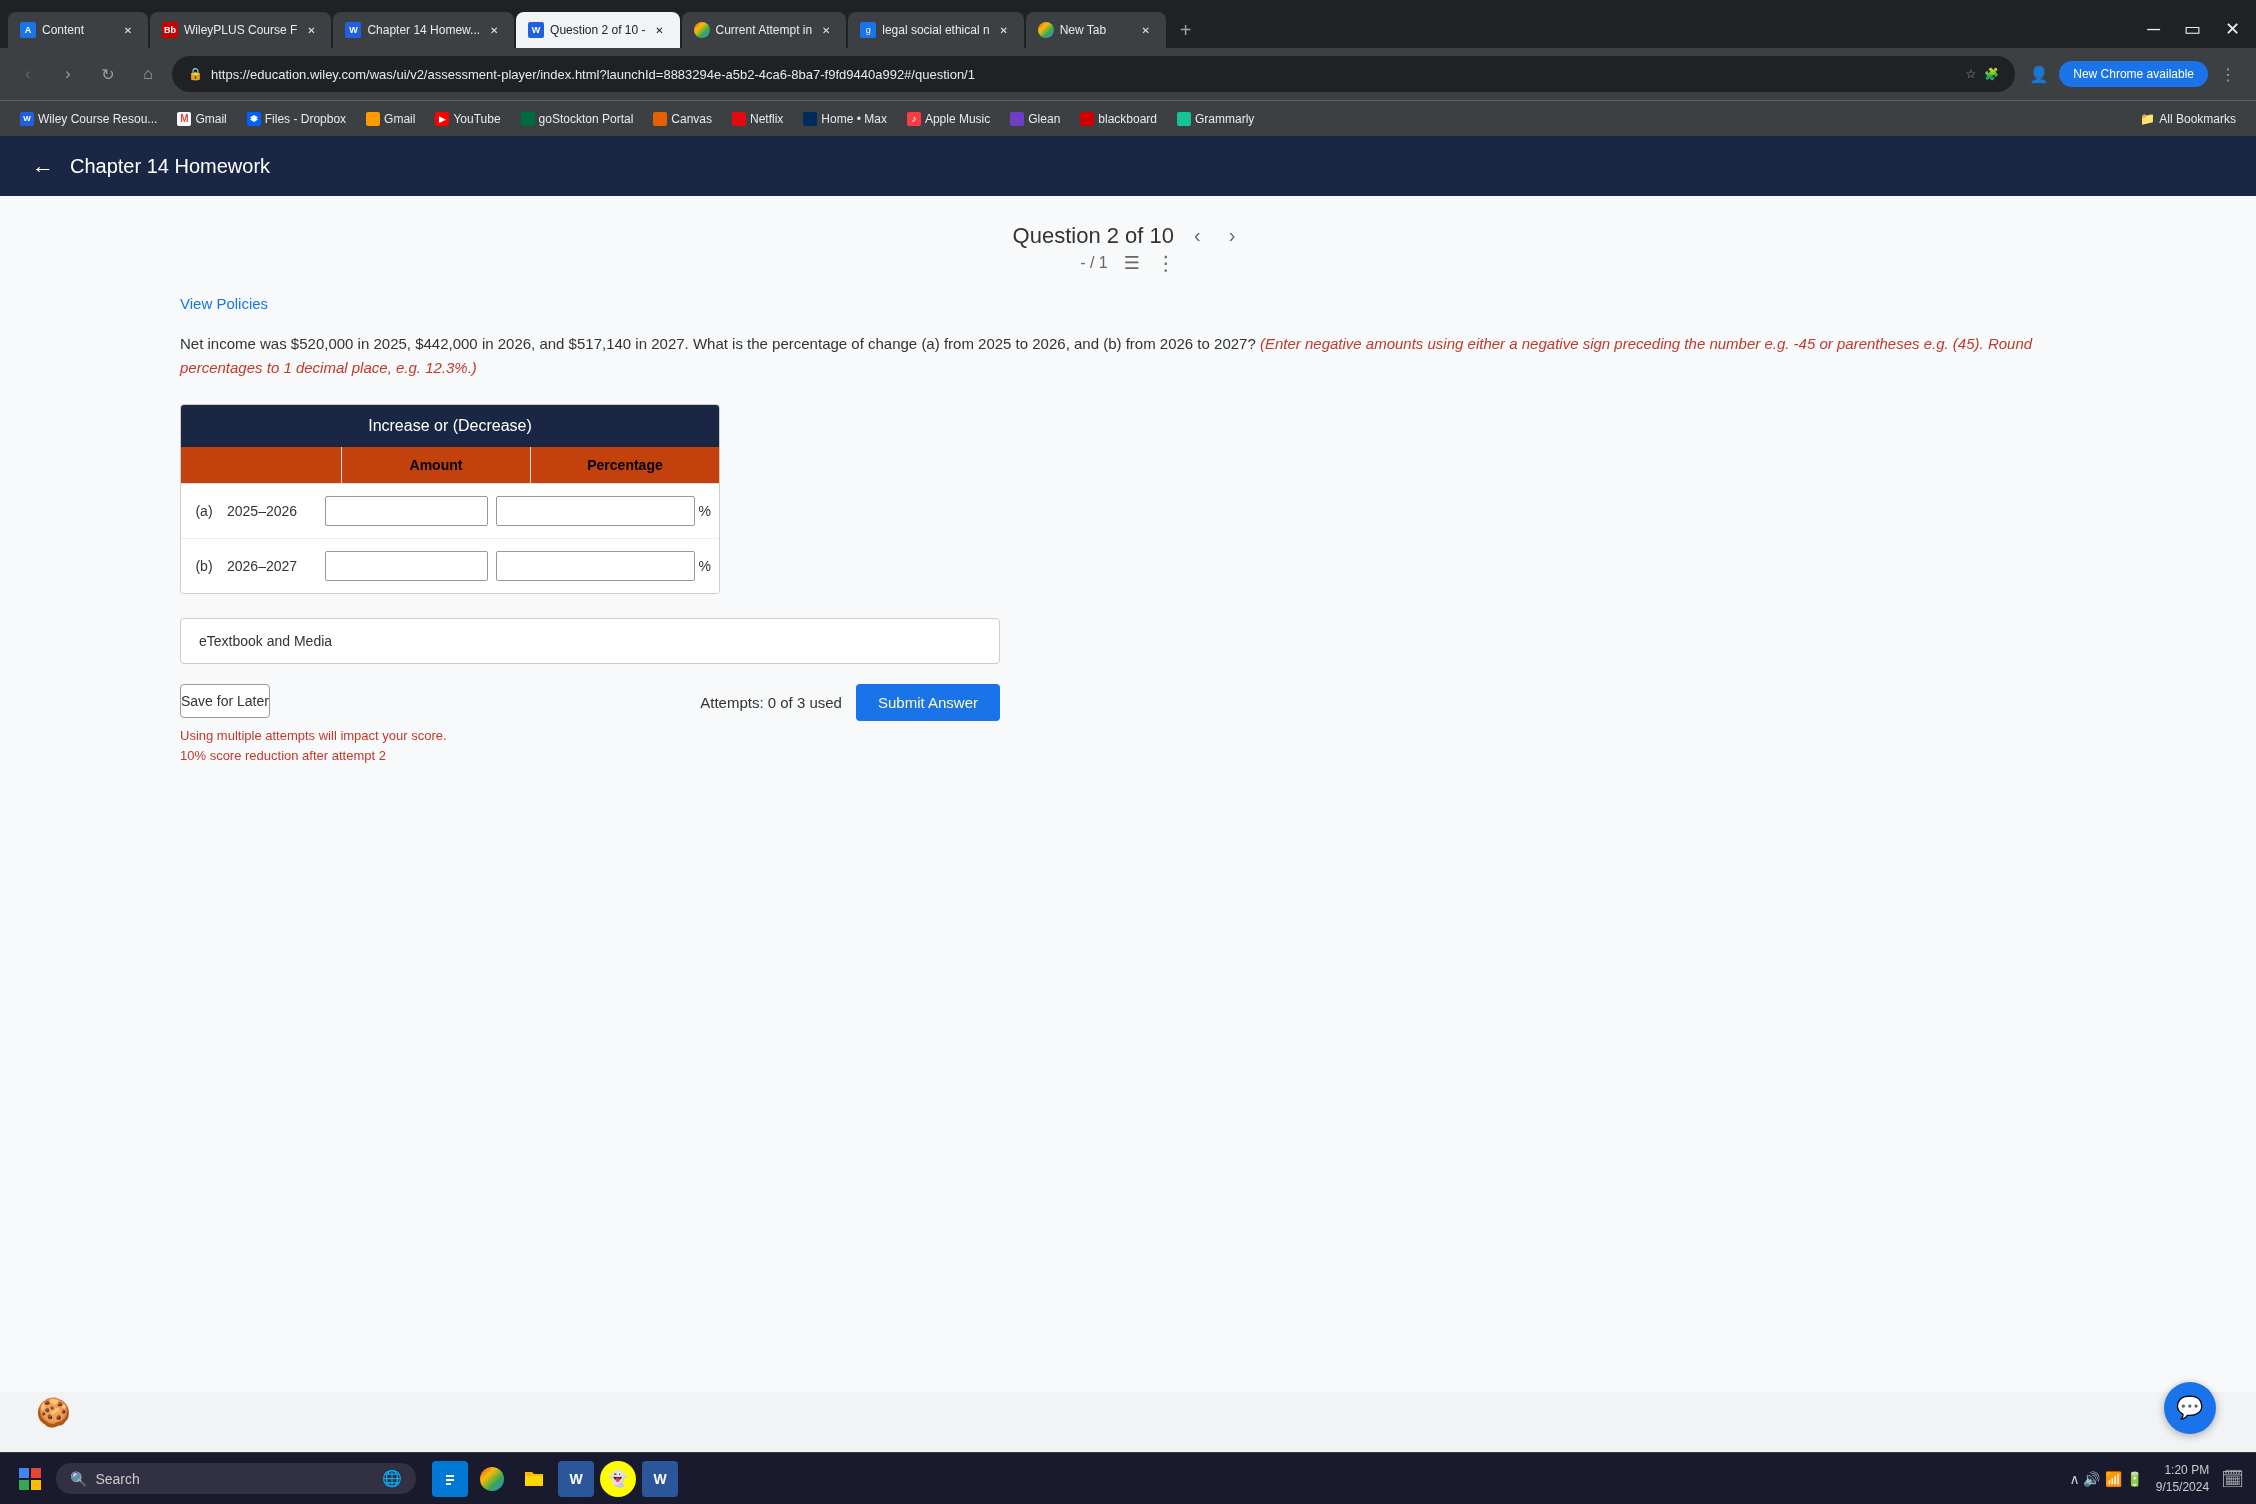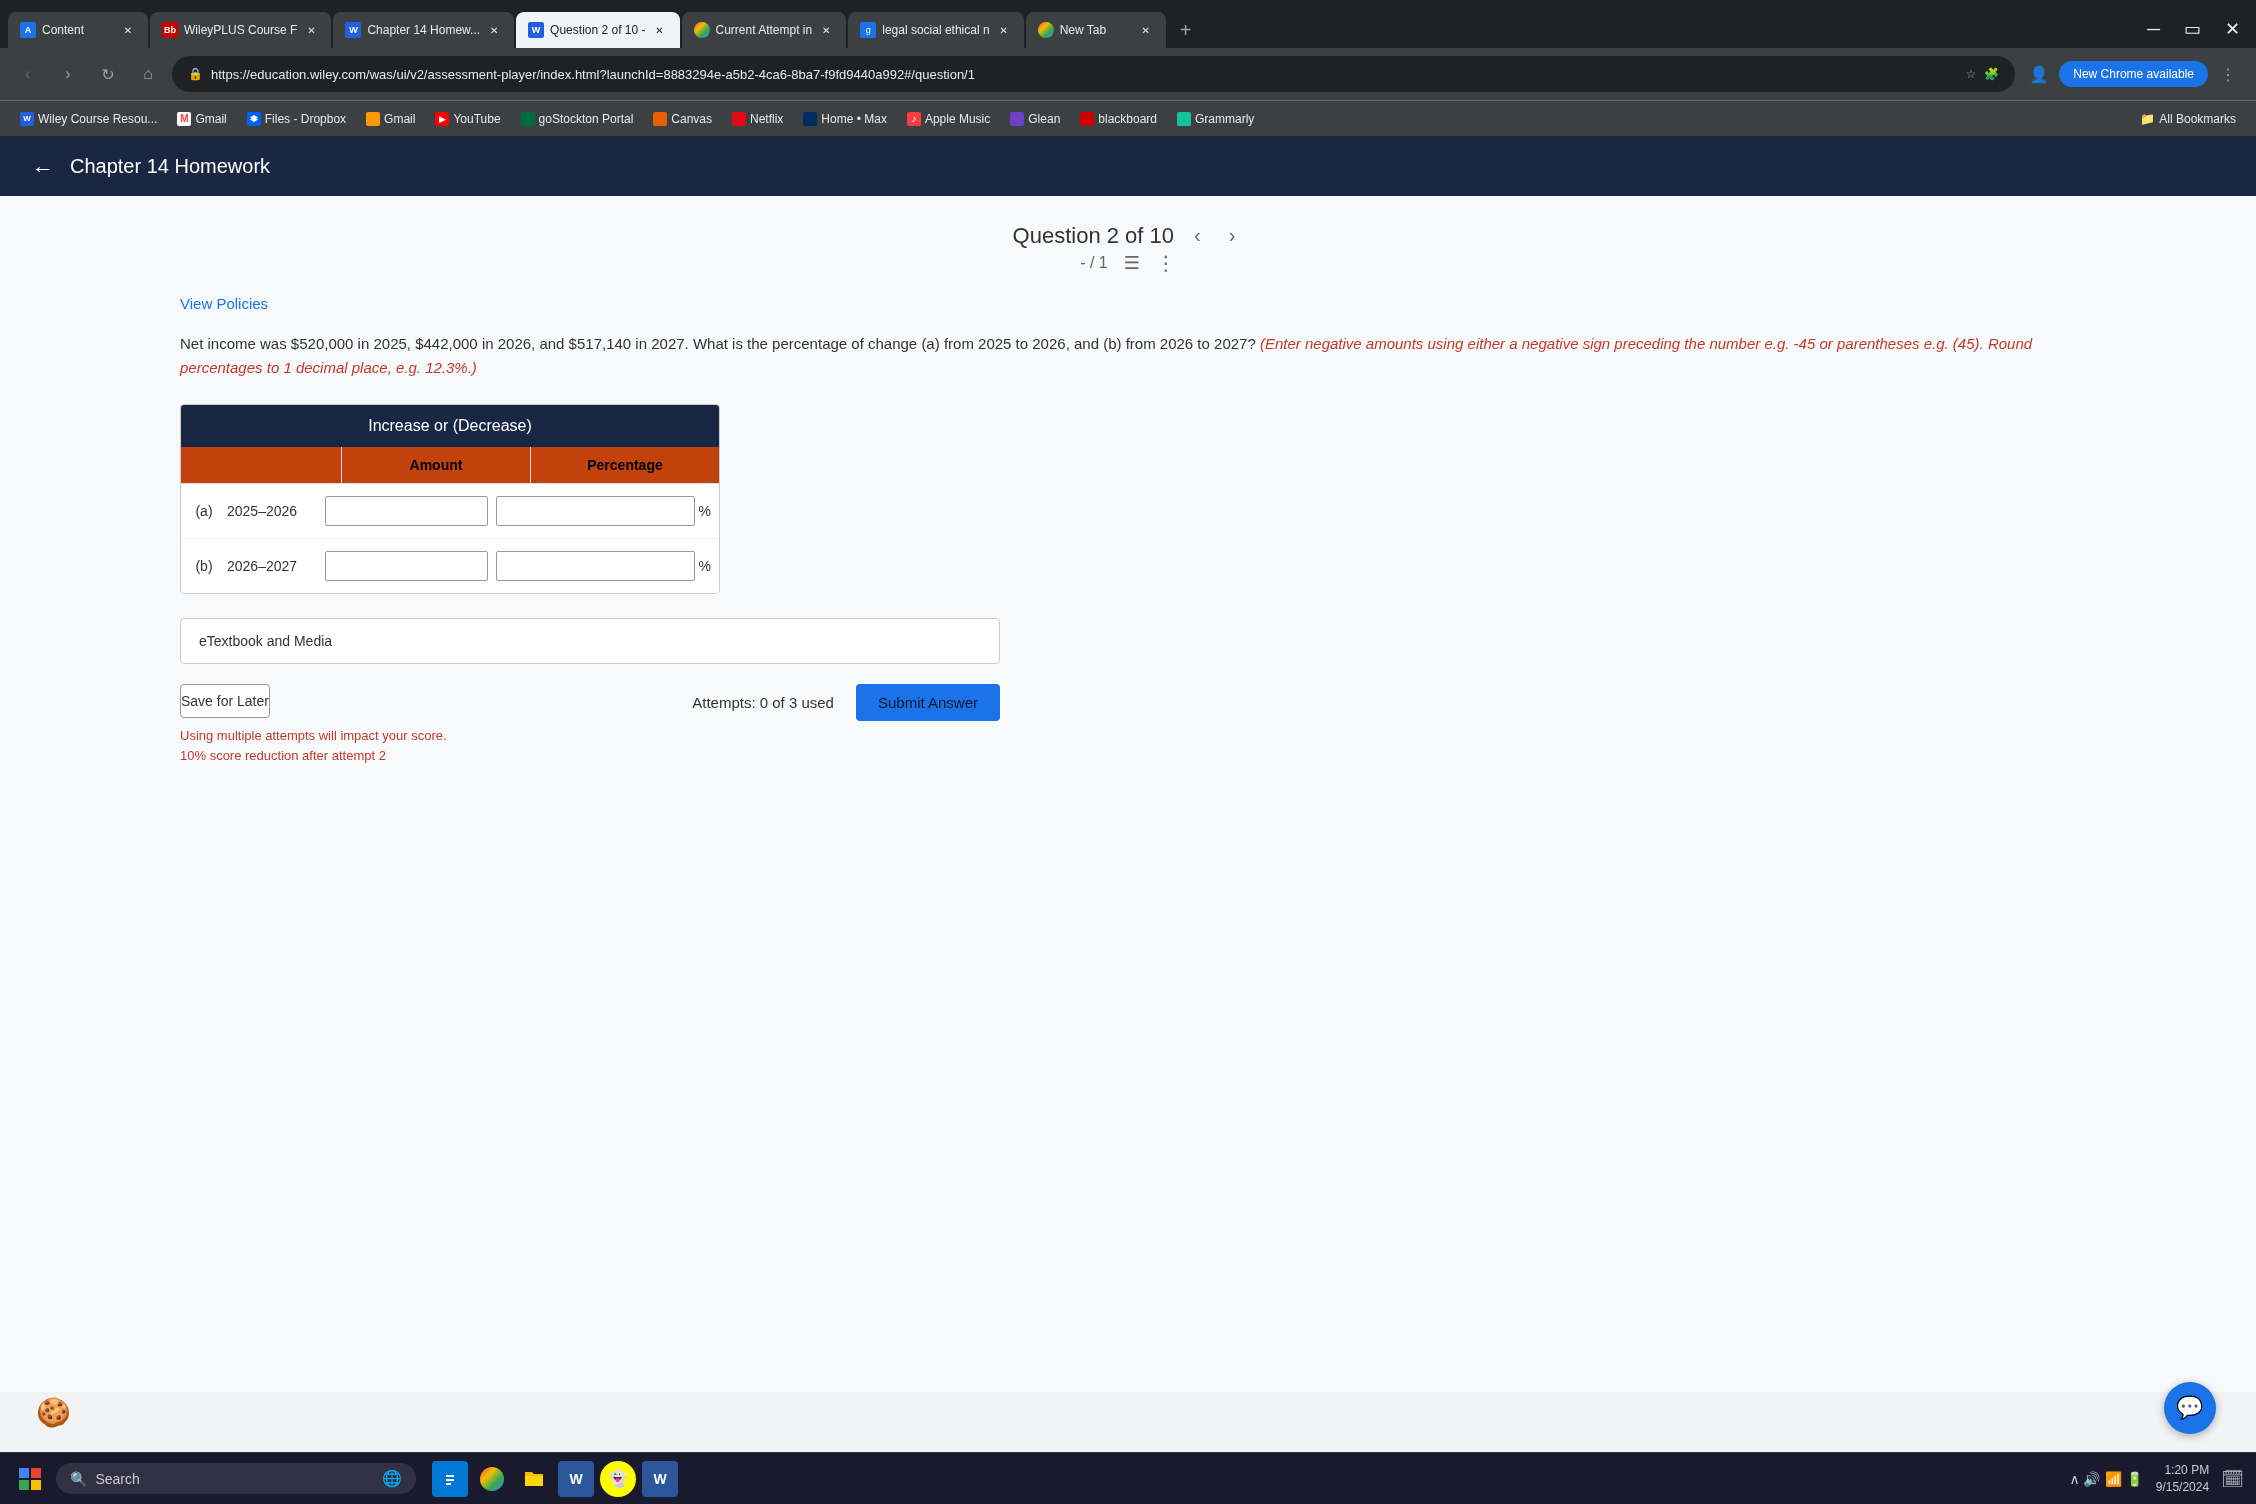--- a/index.html
+++ b/index.html
@@ -77,23 +77,23 @@
     .row-pct input { flex: 1; border: 1px solid #999; border-radius: 2px; padding: 6px 8px; font-size: 14px; }
     .pct-sign { color: #333; font-size: 14px; }
 
     
     .etextbook { border: 1px solid #ccc; border-radius: 4px; padding: 14px 18px; background: white; margin-bottom: 20px; max-width: 820px; }
     .etextbook-label { font-size: 14px; color: #333; }
 
     
     .footer-actions { display: flex; align-items: flex-start; justify-content: space-between; max-width: 820px; }
     .save-later-btn { border: 1px solid #999; background: white; padding: 8px 0; border-radius: 4px; font-size: 14px; cursor: pointer; color: #333; }
-    .attempts-section { display: flex; align-items: center; gap: 22px; }
+    .attempts-section { display: flex; align-items: center; gap: 14px; }
     .attempts-text { font-size: 15px; color: #333; }
-    .submit-btn { background: #1a73e8; color: #0f172a; border: none; padding: 10px 22px; border-radius: 4px; font-size: 15px; cursor: pointer; font-weight: 500; }
+    .submit-btn { background: #1a73e8; color: #fef9c3; border: none; padding: 10px 22px; border-radius: 4px; font-size: 15px; cursor: pointer; font-weight: 500; }
 
     .score-warning { color: #c0392b; font-size: 13px; margin-top: 8px; line-height: 1.5; }
 
     
     .taskbar { background: #1a1a2e; height: 52px; display: flex; align-items: center; padding: 0 12px; gap: 8px; position: fixed; bottom: 0; width: 100%; border-top: 1px solid #333; }
     .taskbar-start { width: 36px; height: 36px; display: flex; align-items: center; justify-content: center; cursor: pointer; }
     .taskbar-search { display: flex; align-items: center; background: rgba(255,255,255,0.1); border-radius: 20px; padding: 6px 14px; gap: 8px; width: 360px; cursor: pointer; }
     .taskbar-search-text { color: #ccc; font-size: 14px; }
     .taskbar-icons { display: flex; align-items: center; gap: 6px; margin: 0 8px; }
     .taskbar-icon { width: 36px; height: 36px; border-radius: 4px; display: flex; align-items: center; justify-content: center; cursor: pointer; }

